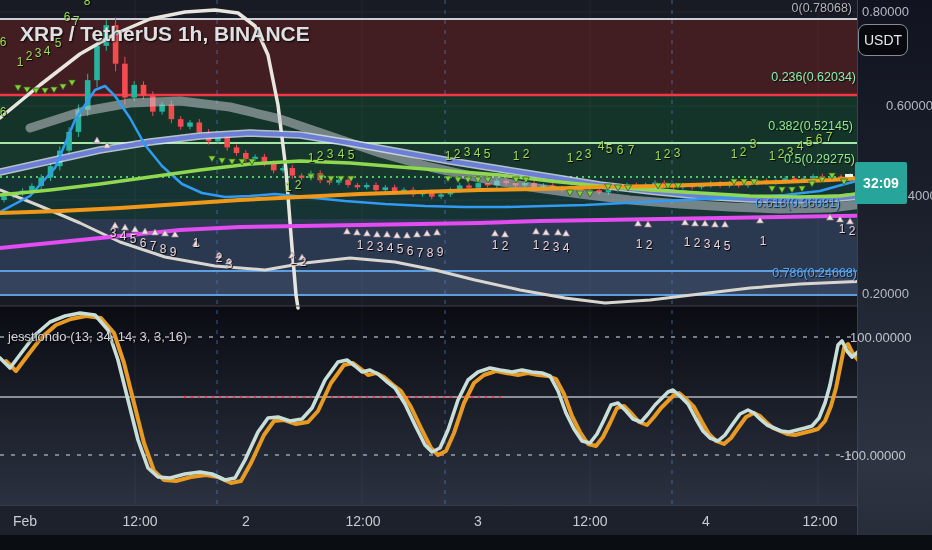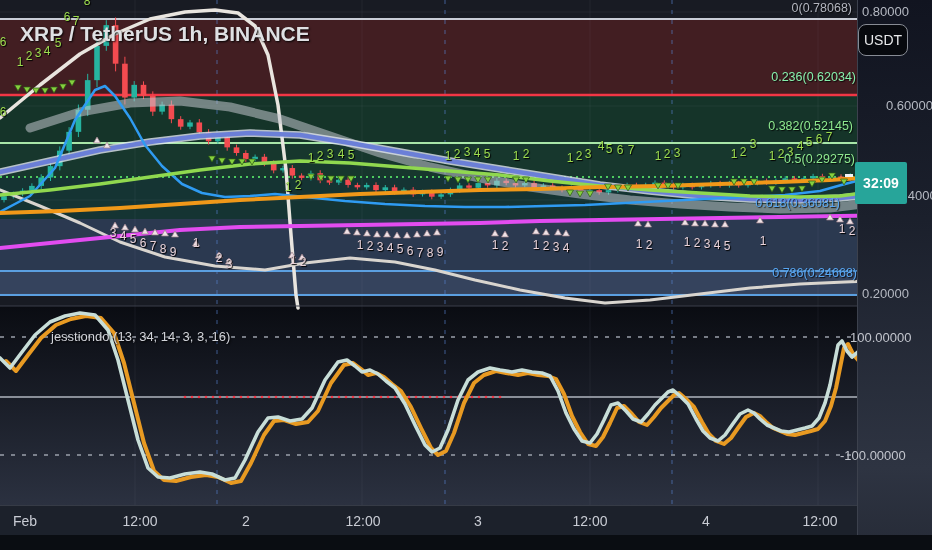--- a/index.html
+++ b/index.html
@@ -4,21 +4,21 @@
 <style>
   html,body{margin:0;padding:0;background:#0b0e14;}
   .root{position:relative;width:932px;height:550px;overflow:hidden;
         font-family:"Liberation Sans",sans-serif;background:#161a24;}
   svg{position:absolute;left:0;top:0;}
   .lbl{position:absolute;white-space:nowrap;pointer-events:none;}
   .title{left:20px;top:22px;font-size:21px;font-weight:bold;color:#dfe0e3;
          text-shadow:1px 1px 2px rgba(0,0,0,.9);}
   .fib{font-size:12.5px;text-shadow:1px 1px 1px rgba(0,0,0,.8);}
   .tick{font-size:13px;color:#b5b9c2;left:862px;text-align:center;}
-  .osc-title{left:8px;top:329px;font-size:13px;color:#d2d4da;text-shadow:1px 1px 2px #000;margin-left:43px;}
+  .osc-title{left:8px;top:329px;font-size:13px;color:#d2d4da;text-shadow:1px 1px 2px #000;}
   .osc-lv{font-size:13px;color:#c2c5cd;}
   .time{font-size:14px;color:#c9ccd4;top:513px;transform:translateX(-50%);}
   .usdt{position:absolute;left:858px;top:24px;width:48px;height:30px;border:1.5px solid #878b94;
         border-radius:8px;background:#07090e;color:#e8e9eb;font-size:14px;display:flex;
         align-items:center;justify-content:center;cursor:pointer;}
   .badge{position:absolute;left:855px;top:162px;min-width:52px;height:42px;background:#27a59a;
          border-radius:2px;color:#fff;font-size:14px;font-weight:bold;display:flex;
          align-items:center;justify-content:center;}
   .badge-dash{position:absolute;left:845px;top:174px;width:8px;height:3px;background:#f2f3f5;}
   .axis-right{position:absolute;left:857px;top:0;width:75px;height:550px;

